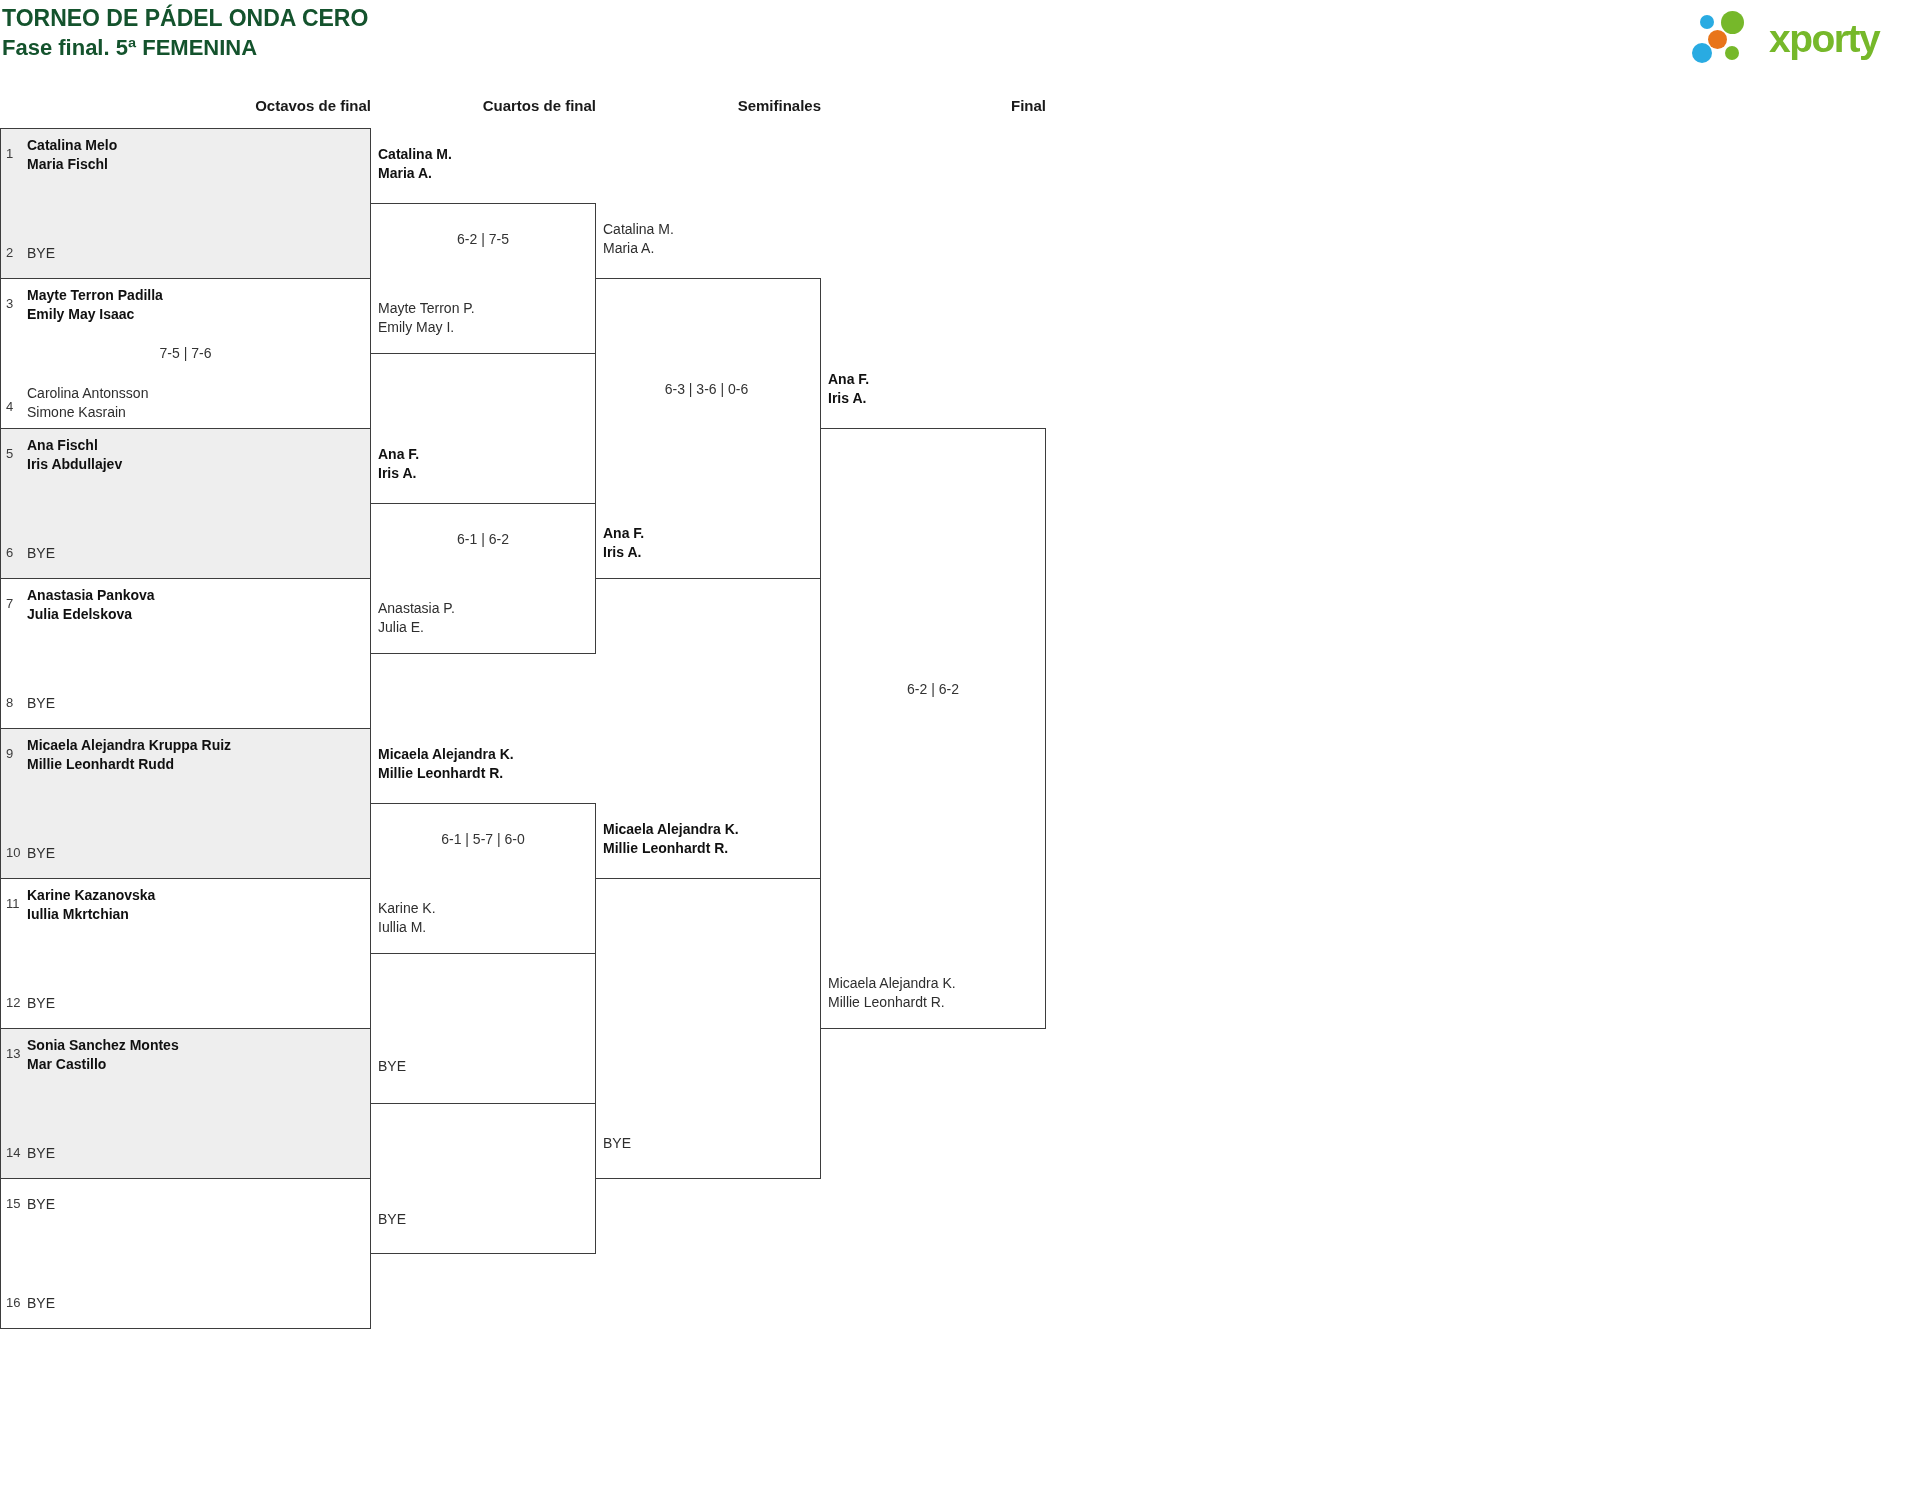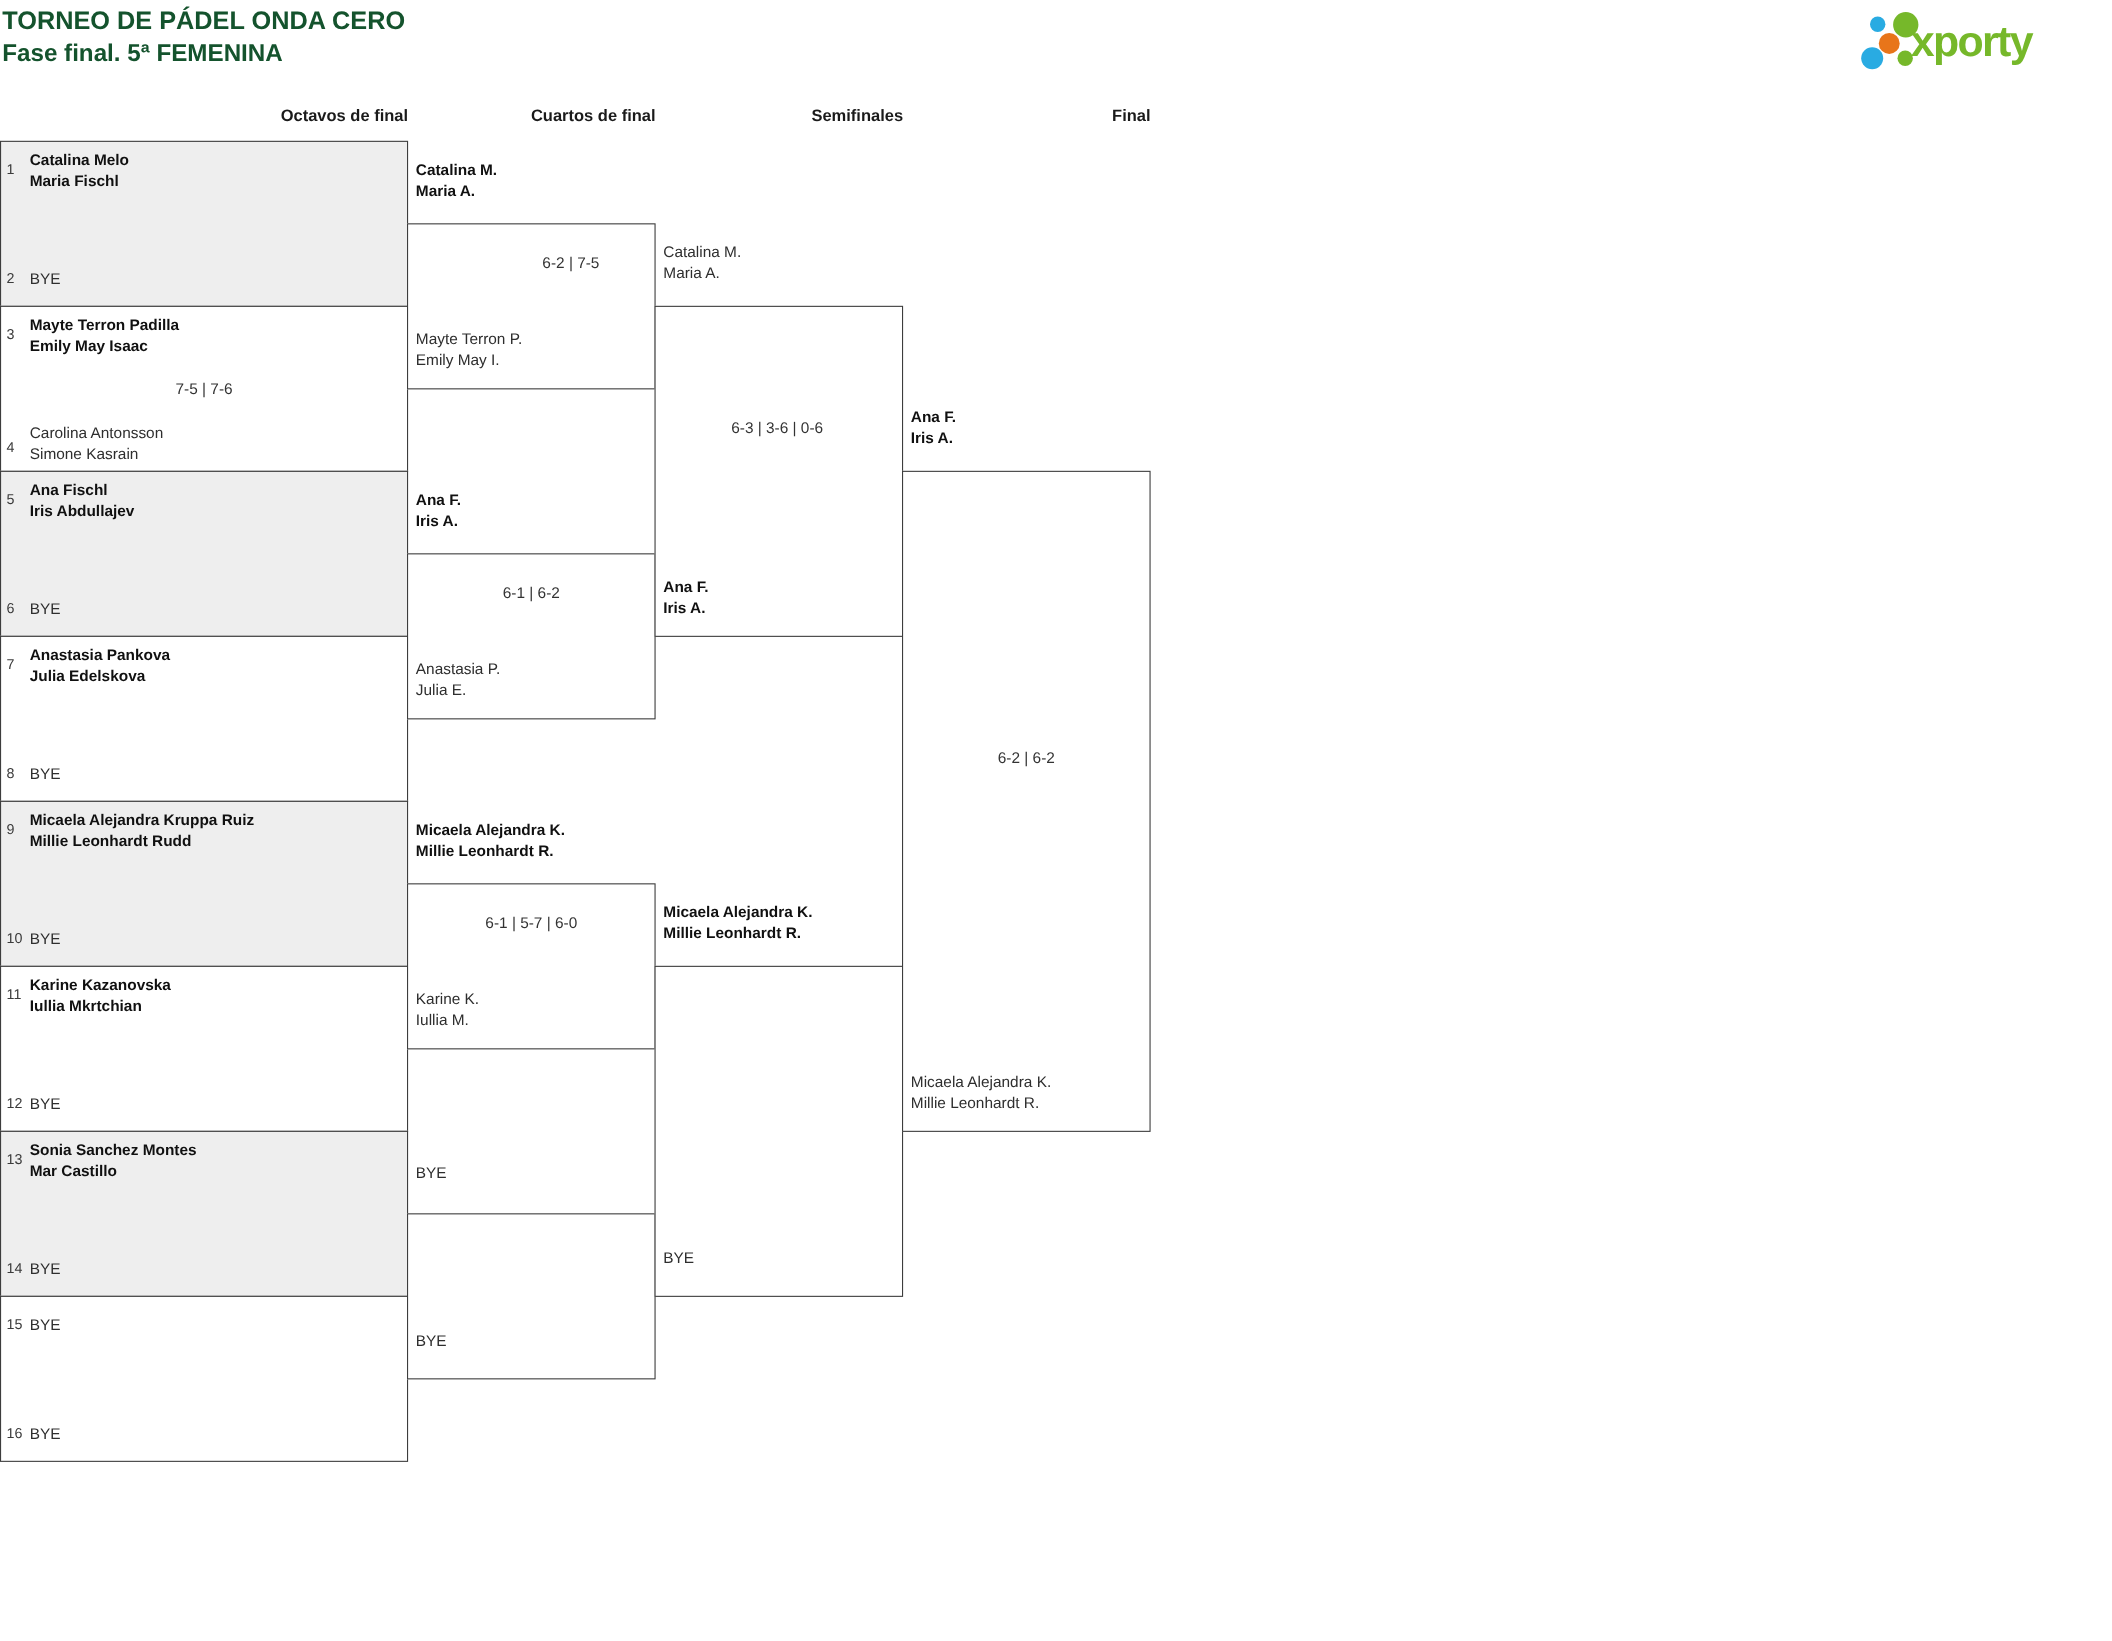--- a/index.html
+++ b/index.html
@@ -18,21 +18,21 @@
   .nm span{display:block;}
   .nm.bold{font-weight:700;color:#101010;}
 
   .seed{position:absolute;font-size:13px;line-height:17px;color:#3b3b3b;}
 
   .score{position:absolute;font-size:14px;line-height:18px;color:#333;text-align:center;white-space:nowrap;}
 
   
   .logo{position:absolute;left:1683px;top:2px;width:230px;height:72px;}
   .dot{position:absolute;border-radius:50%;}
-  .logo-text{position:absolute;left:54px;top:14px;font-size:39px;line-height:46px;font-weight:800;letter-spacing:-1.5px;color:#76b82a;}
+  .logo-text{position:absolute;left:86px;top:14px;font-size:39px;line-height:46px;font-weight:800;letter-spacing:-1.5px;color:#76b82a;}
 </style>
 </head>
 <body>
 
 <div class="page">
 
   <div class="title">
     <div>TORNEO DE PÁDEL ONDA CERO</div>
     <div class="sub">Fase final. 5ª FEMENINA</div>
   </div>
@@ -156,21 +156,21 @@
   <div class="seed" style="left:6px;top:1294px;">16</div>
   <div class="nm" style="left:27px;top:1294px;">
     <span>BYE</span>
       <span></span>
   </div>
 
   <div class="nm bold" style="left:378px;top:145px;">
     <span>Catalina M.</span>
       <span>Maria A.</span>
   </div>
-  <div class="score" style="left:370px;top:230px;width:226px;padding-left:36px;">6-2 | 7-5</div>
+  <div class="score" style="left:370px;top:230px;width:226px;">6-2 | 7-5</div>
   <div class="nm" style="left:378px;top:299px;">
     <span>Mayte Terron P.</span>
       <span>Emily May I.</span>
   </div>
 
   <div class="nm bold" style="left:378px;top:445px;">
     <span>Ana F.</span>
       <span>Iris A.</span>
   </div>
   <div class="score" style="left:370px;top:530px;width:226px;">6-1 | 6-2</div>

